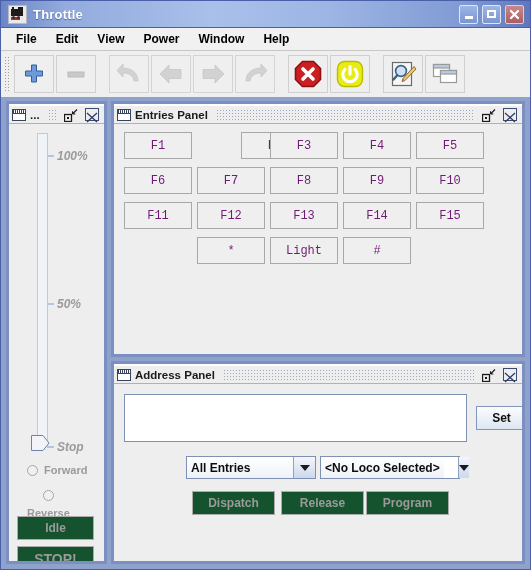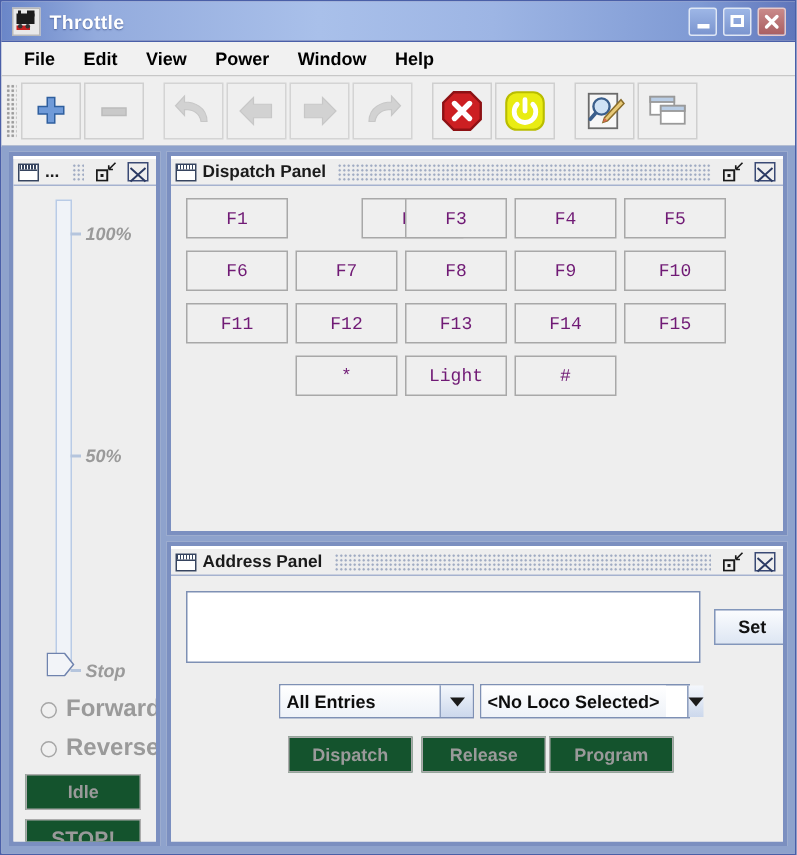--- a/index.html
+++ b/index.html
@@ -71,21 +71,21 @@
   .if-close{width:14px;height:13px;box-sizing:border-box;border:1px solid #3a4a75;}
   .if-body{position:absolute;left:0;right:0;top:20px;bottom:0;background:#eeeeee;overflow:hidden;}
   
   .thr-slider{position:absolute;left:28px;top:9px;width:9px;height:310px;
     border:1px solid #b9cbe6;background:#f0f3f8;}
   .tick{position:absolute;left:38px;display:flex;align-items:center;gap:3px;
     font-size:12px;font-weight:bold;color:#9a9a9a;font-style:italic;}
   .tick .dash{width:7px;height:2px;background:#b5c5dd;}
   .thumb{position:absolute;left:22px;width:19px;height:16px;}
   .radio-row{position:absolute;left:18px;display:flex;align-items:center;gap:6px;
-    font-size:16px;font-weight:bold;color:#9a9a9a;}
+    font-size:11px;font-weight:bold;color:#9a9a9a;}
   .radio{width:11px;height:11px;border:1px solid #a6a6a6;border-radius:50%;background:#f0f0f0;box-sizing:border-box;}
   .btn{box-sizing:border-box;border:1px solid #ababab;background:#14532d;
     display:flex;align-items:center;justify-content:center;
     font-size:12px;font-weight:bold;color:#9a9a9a;}
   .btn.enabled{color:#111;background:linear-gradient(to bottom,#fbfcfe,#dde6f3);border-color:#8296bb;}
   
   .fgrid{position:absolute;left:10px;top:8px;}
   .fbtn{position:absolute;width:68px;height:27px;box-sizing:border-box;
     border:1px solid #a8a8a8;background:#efefef;
     display:flex;align-items:center;justify-content:center;
@@ -261,34 +261,34 @@
         <div class="thumb" style="top:311px;">
           <svg width="19" height="16" viewBox="0 0 19 16">
             <path d="M0.5 0.5 H12 L18 8 L12 15.5 H0.5 Z" fill="#f2f4f8" stroke="#6f83ae" stroke-width="1"></path>
           </svg>
         </div>
 
         <div class="radio-row" style="top:340px;">
           <span class="radio"></span>
           <span>Forward</span>
         </div>
-        <div class="radio-row" style="top:366px;">
+        <div class="radio-row" style="top:366px;flex-direction:column;">
           <span class="radio"></span>
           <span>Reverse</span>
         </div>
 
         <div class="btn" style="position:absolute;left:8px;top:392px;width:77px;height:24px;font-size:12px;">Idle</div>
         <div class="btn" style="position:absolute;left:8px;top:422px;width:77px;height:26px;font-size:14px;">STOP!</div>
       </div>
     </div>
 
     <div class="iframe" style="left:110px;top:4px;width:414px;height:256px;">
       <div class="if-title">
         <span class="if-ico"></span>
-        <span class="if-name">Dispatch Panel</span>
+        <span class="if-name">Entries Panel</span>
         <span class="if-drag"></span>
         <span class="if-btns">
           <span class="if-max">
             <svg width="14" height="13" viewBox="0 0 14 13">
               <rect x="0.5" y="5.5" width="7" height="7" fill="none" stroke="#1a1a1a" stroke-width="1.3"></rect>
               <rect x="3" y="8" width="2" height="2" fill="#1a1a1a"></rect>
               <path d="M13 0.5 L8.5 5 M8.5 5 L8.5 2.2 M8.5 5 L11.3 5" stroke="#1a1a1a" stroke-width="1.1" fill="none"></path>
             </svg>
           </span>
           <span class="if-close">

